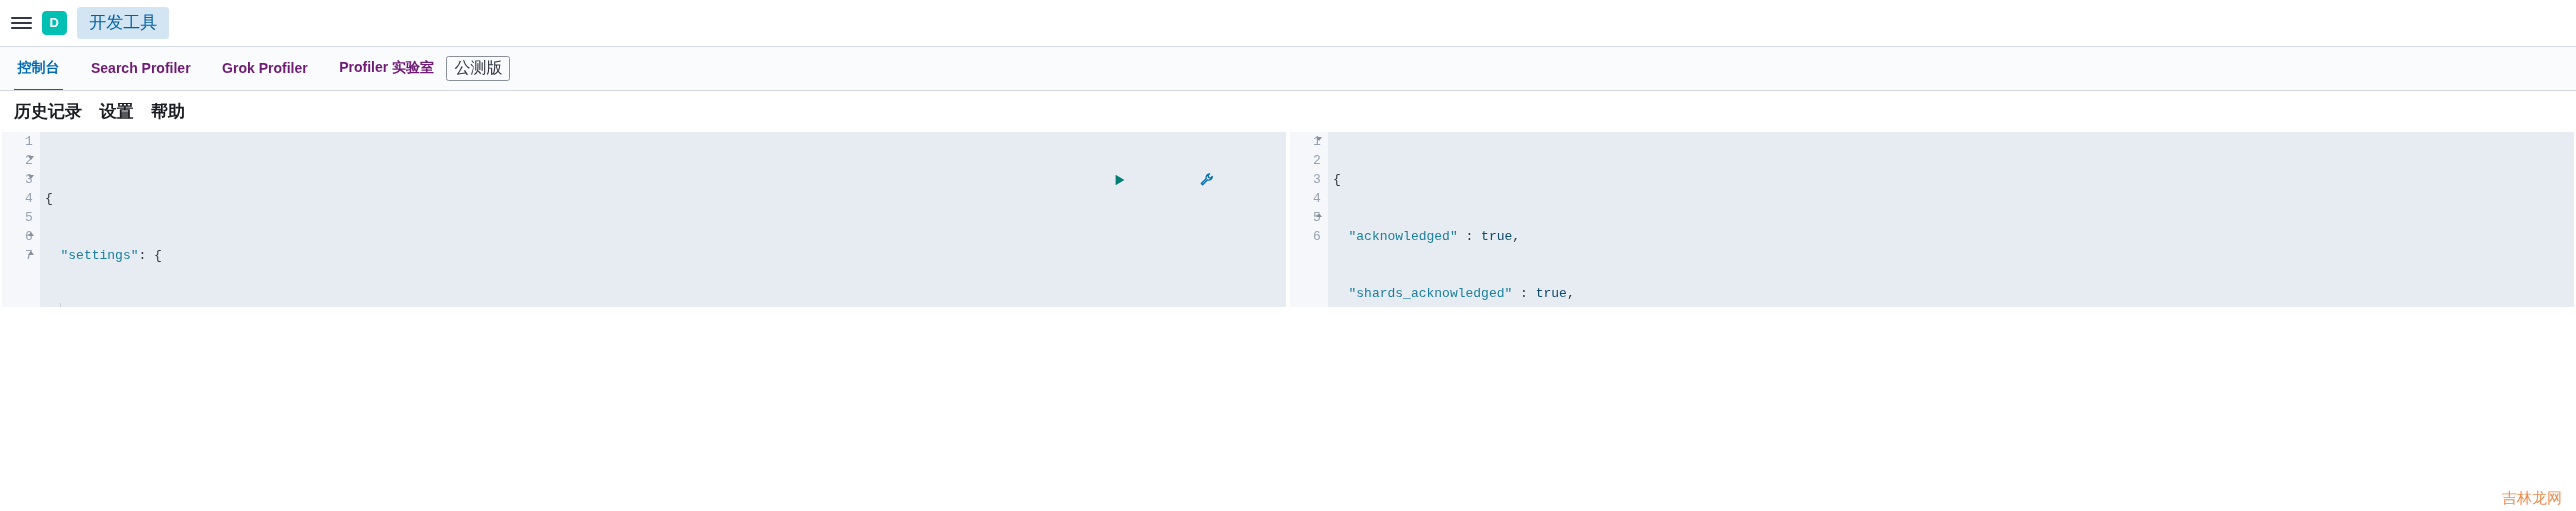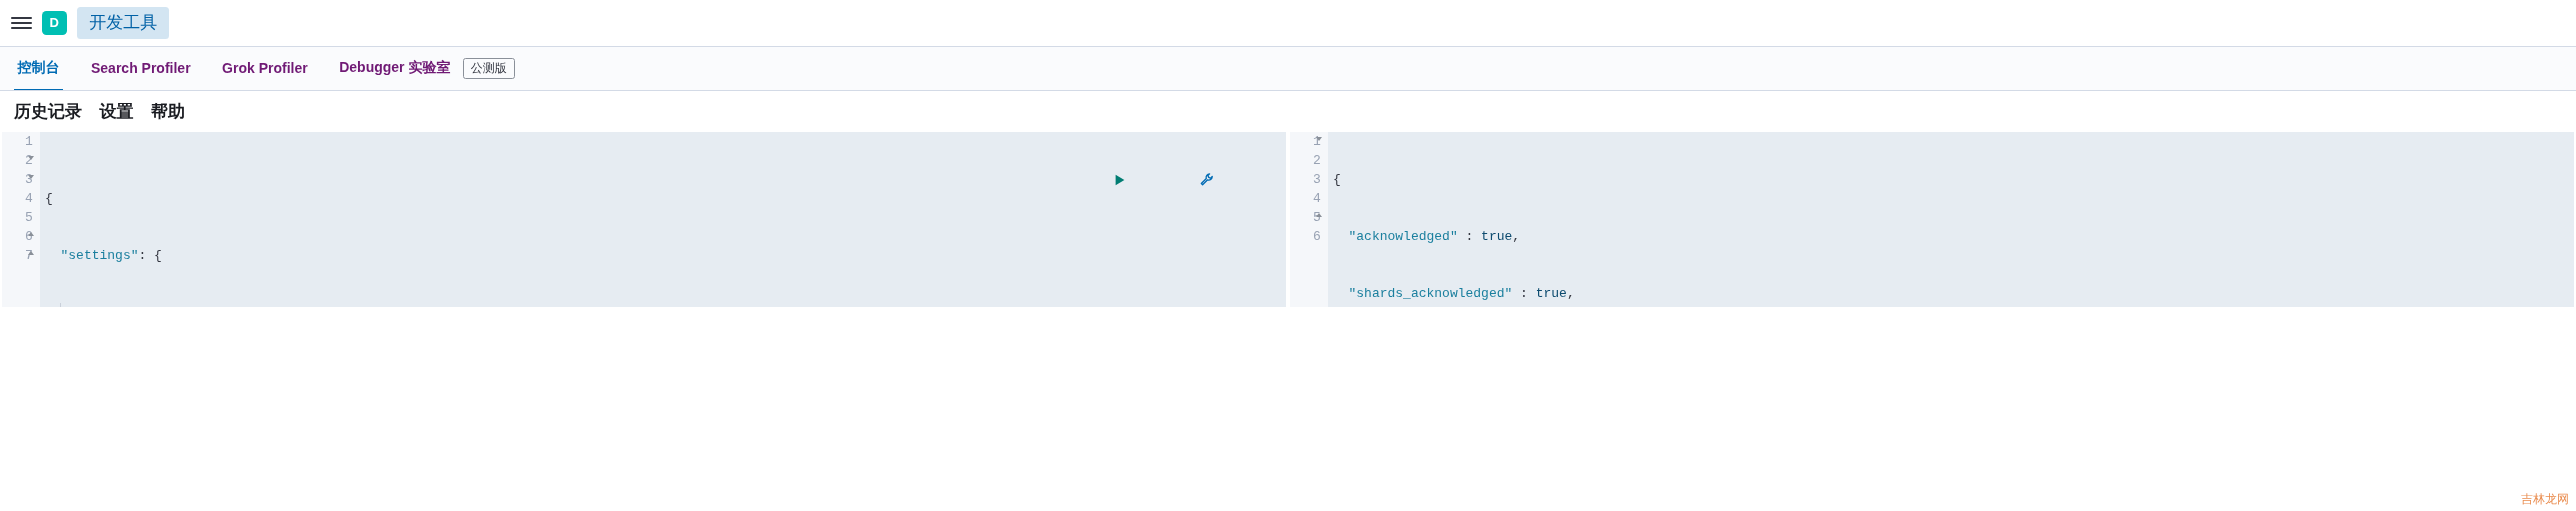--- a/index.html
+++ b/index.html
@@ -7,21 +7,21 @@
 
 .header { display: flex; align-items: center; padding: 7px 10.5px; border-bottom: 0.9px solid #d3dae6; gap: 10.5px; }
 .hamburger { width: 21px; height: 21px; display: flex; flex-direction: column; justify-content: center; gap: 3.5px; cursor: pointer; }
 .hamburger span { height: 1.7px; background: #343741; border-radius: 0.9px; }
 .logo-badge { width: 24.5px; height: 24.5px; background: #00bfb3; color: #fff; border-radius: 4.4px; display: flex; align-items: center; justify-content: center; font-weight: 700; font-size: 13px; }
 .devtools-btn { background: #d3e5f2; color: #0061a6; border: none; border-radius: 3.5px; padding: 4.4px 12.2px; font-size: 17px; font-weight: 500; cursor: pointer; }
 
 .tabs { display: flex; align-items: center; gap: 24.5px; padding: 0 14px; border-bottom: 0.9px solid #d3dae6; background: #fafbfd; text-align: center; }
 .tab { padding: 12.2px 3.5px; font-size: 14px; font-weight: 700; color: #701a75; cursor: pointer; border-bottom: 1.7px solid transparent; }
 .tab.active { color: #006bb4; border-bottom-color: #006bb4; }
-.beta-badge { border: 0.9px solid #8a9099; border-radius: 2.6px; padding: 0.9px 7px; font-size: 12px; color: #343741; margin-left: -15.7px; }
+.beta-badge { border: 0.9px solid #8a9099; border-radius: 2.6px; padding: 0.9px 7px; font-size: 16px; color: #343741; margin-left: -15.7px; }
 
 .subnav { display: flex; gap: 17.5px; padding: 8.7px 14px; font-size: 17px; font-weight: 700; }
 .subnav a { cursor: pointer; color: #1a1c21; }
 
 .editors { display: flex; height: 175px; font-family: "Menlo","Consolas","Courier New",monospace; font-size: 13px; line-height: 19px; }
 .editor { flex: 1; display: flex; position: relative; background: #f5f7fa; margin: 0 1.7px; }
 .gutter { width: 38px; background: #f5f7fa; text-align: right; color: #98a2b3; padding-right: 7px; user-select: none; }
 .gutter-line { position: relative; height: 19px; }
 .fold { position: absolute; right: -1.7px; top: 5.2px; width: 0; height: 0; border-left: 3.5px solid transparent; border-right: 3.5px solid transparent; border-top: 4.4px solid #8a9099; }
 .fold.up { border-top: none; border-bottom: 4.4px solid #8a9099; }
@@ -31,40 +31,40 @@
 .idn { color: #2e7d6f; }
 .str { color: #1a7f9e; }
 .num { color: #0a7f3f; }
 .bool { color: #0c4a6e; }
 .pun { color: #343741; }
 .indent-guide { border-left: 0.9px solid #c9d0da; display: inline-block; height: 19px; vertical-align: top; margin-right: 13px; }
 
 .editor-actions { position: absolute; top: 3.5px; right: 8.7px; display: flex; gap: 8.7px; }
 .play-icon svg, .wrench-icon svg { display: block; }
 
-.watermark { position: fixed; right: 7px; bottom: 3.5px; font-size: 12px; color: #e05a00; opacity: 0.7; }
+.watermark { position: fixed; right: 14px; bottom: 3.5px; font-size: 15px; color: #e05a00; opacity: 0.7; }
 </style>
 </head>
 <body>
 
 <div class="header">
   <div class="hamburger">
     <span></span>
       <span></span>
       <span></span>
   </div>
   <div class="logo-badge">D</div>
   <button class="devtools-btn">开发工具</button>
 </div>
 
 <div class="tabs">
   <div class="tab active">控制台</div>
   <div class="tab">Search Profiler</div>
   <div class="tab">Grok Profiler</div>
-  <div class="tab">Debugger 实验室</div>
+  <div class="tab">Profiler 实验室</div>
   <span class="beta-badge">公测版</span>
 </div>
 
 <div class="subnav">
   <a>历史记录</a>
   <a>设置</a>
   <a>帮助</a>
 </div>
 
 <div class="editors">

